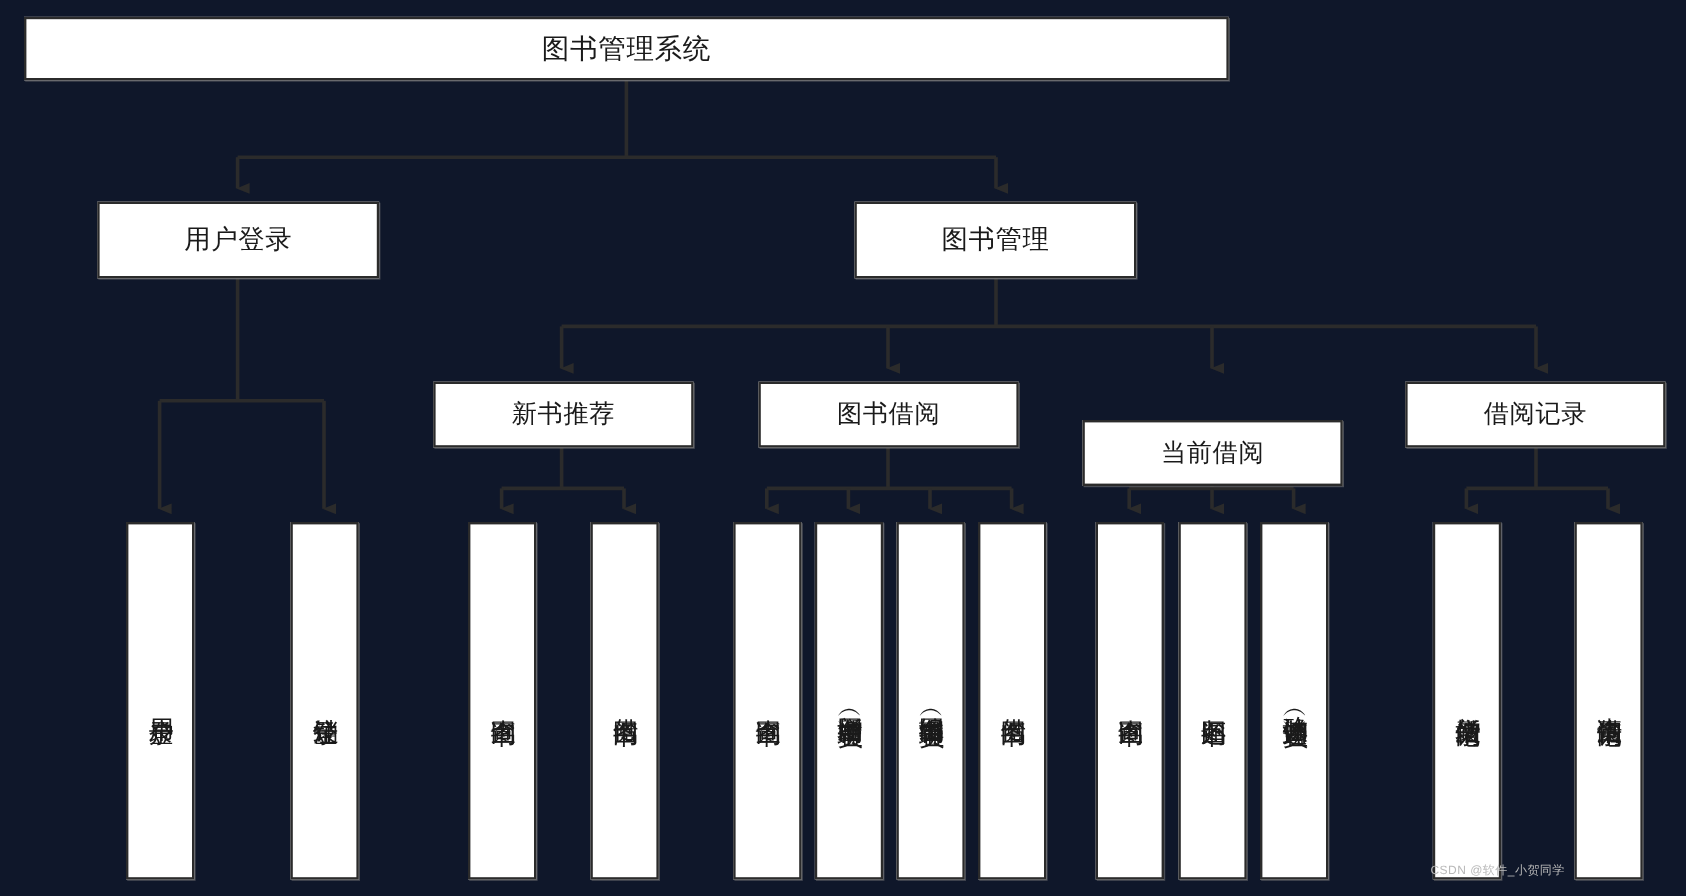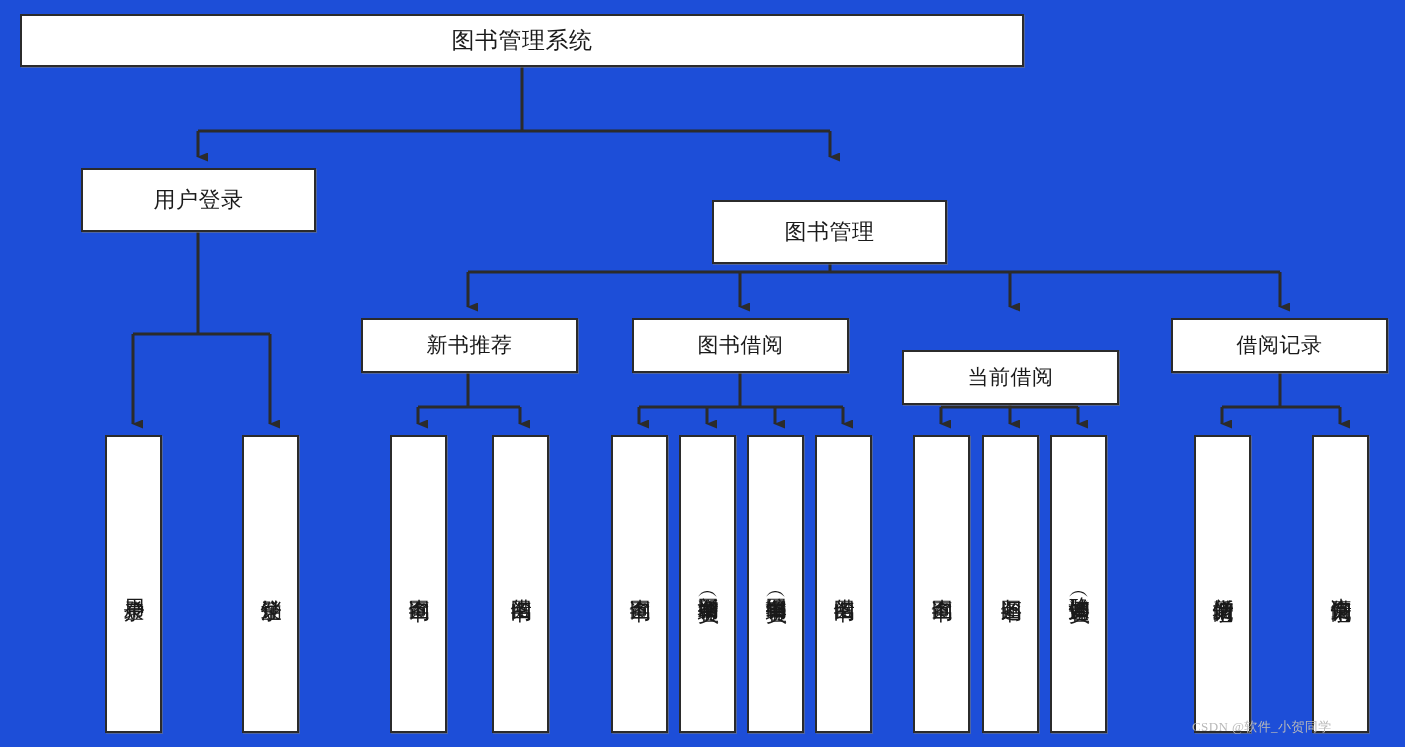--- a/index.html
+++ b/index.html
@@ -7,23 +7,22 @@
     padding: 0;
     background: #ffffff;
   }
   body {
     font-family: "Liberation Sans", "DejaVu Sans", sans-serif;
   }
   #chart-root {
     position: relative;
     width: 1405px;
     height: 747px;
-    background: #1d4ed8;
+    background: #0f172a;
     overflow: hidden;
-    font-family: Liberation Serif, serif;
   }
   #flow-svg {
     position: absolute;
     left: 0;
     top: 0;
     width: 1405px;
     height: 747px;
   }
   .node-box {
     position: absolute;
@@ -60,21 +59,21 @@
     writing-mode: vertical-rl;
     text-orientation: upright;
     font-size: 21px;
     line-height: 1.32;
     letter-spacing: 1px;
     color: #1a1a1a;
     white-space: nowrap;
   }
   .watermark {
     position: absolute;
-    font-size: 13px;
+    font-size: 10px;
     color: #b9b9b9;
     white-space: nowrap;
     letter-spacing: 0.4px;
   }
 </style>
 </head>
 <body>
 
 <div id="chart-root">
 
@@ -129,21 +128,21 @@
     </g>
   </svg>
 
   <div class="node-box root" style="left:20px; top:14px; width:1004px; height:53px;">
     <span class="node-label-h">图书管理系统</span>
   </div>
 
   <div class="node-box level2" style="left:81px; top:168px; width:235px; height:64px;">
     <span class="node-label-h">用户登录</span>
   </div>
-  <div class="node-box level2" style="left:712px; top:168px; width:235px; height:64px;margin-top:32px;">
+  <div class="node-box level2" style="left:712px; top:168px; width:235px; height:64px;">
     <span class="node-label-h">图书管理</span>
   </div>
 
   <div class="node-box level3" style="left:632px; top:318px; width:217px; height:55px;">
     <span class="node-label-h">图书借阅</span>
   </div>
   <div class="node-box level3" style="left:361px; top:318px; width:217px; height:55px;">
     <span class="node-label-h">新书推荐</span>
   </div>
   <div class="node-box level3" style="left:902px; top:318px; width:217px; height:55px;margin-top:32px;">

